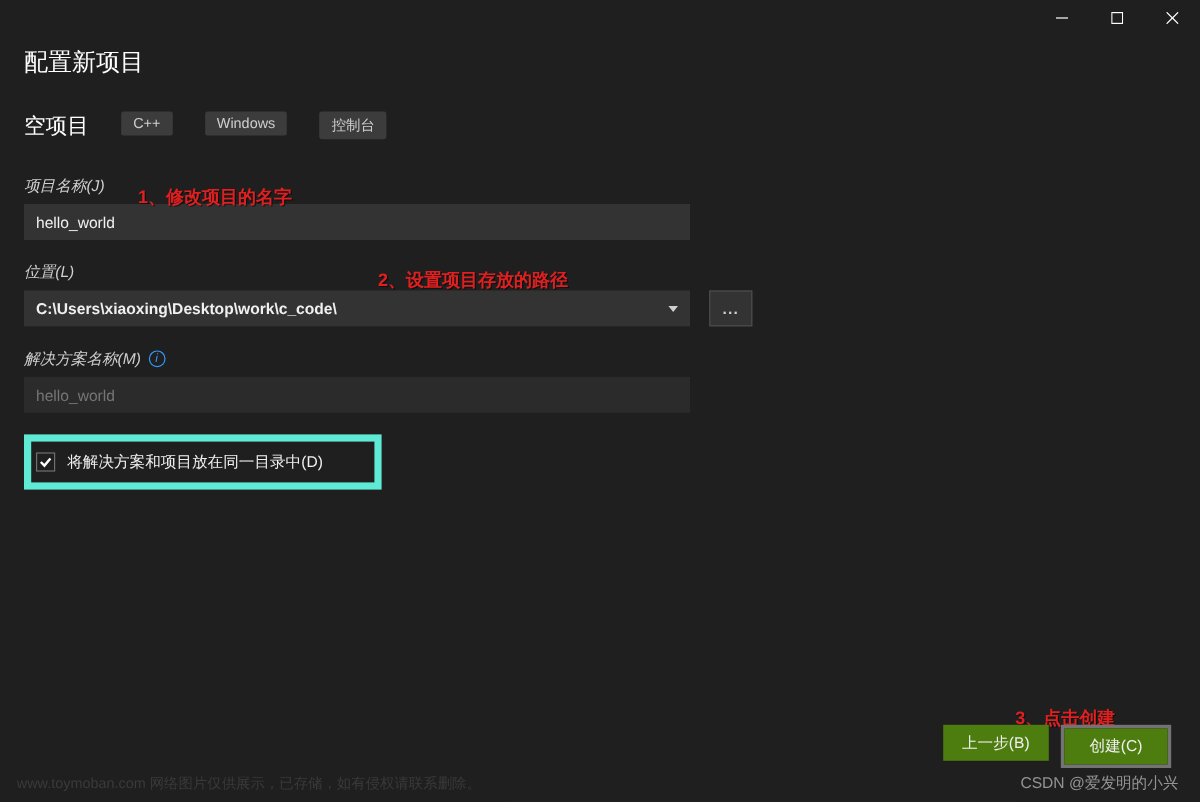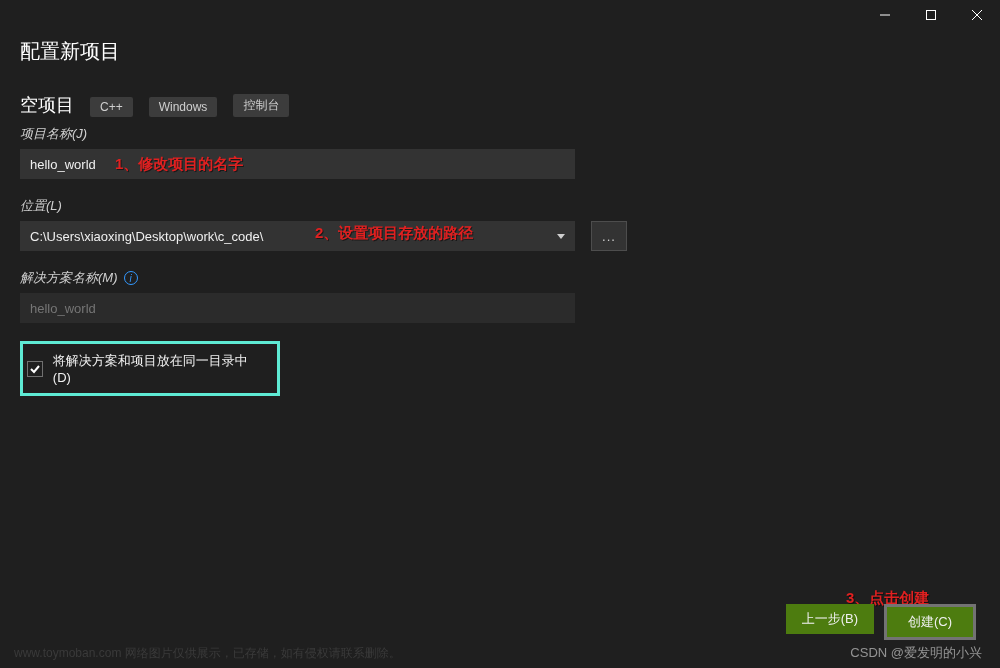--- a/index.html
+++ b/index.html
@@ -5,37 +5,37 @@
     * { margin: 0; padding: 0; box-sizing: border-box; font-family: "Microsoft YaHei", "Segoe UI", sans-serif; }
     body { background: #1f1f1f; color: #f0f0f0; width: 1000px; height: 668px; overflow: hidden; position: relative; }
     
     .title-bar { height: 30px; display: flex; justify-content: flex-end; align-items: center; }
     .win-btn { width: 46px; height: 30px; display: flex; align-items: center; justify-content: center; color: #fff; cursor: pointer; }
     .win-btn svg { width: 10px; height: 10px; stroke: #fff; stroke-width: 1; fill: none; }
     
     .content { padding: 8px 20px 0 20px; }
     .page-title { font-size: 20px; font-weight: 400; margin-bottom: 28px; color: #fff; }
     
-    .type-row { display: flex; align-items: flex-end; gap: 16px; margin-bottom: 8px; }
+    .type-row { display: flex; align-items: flex-start; gap: 27px; margin-bottom: 29px; }
     .type-name { font-size: 18px; color: #fff; font-weight: 400; }
     .tag { background: #3c3c3c; color: #cfcfcf; font-size: 12px; padding: 3px 10px; border-radius: 2px; }
     
     .field-group { margin-bottom: 18px; }
     .field-label { font-size: 13px; color: #d0d0d0; margin-bottom: 6px; display: flex; align-items: center; gap: 6px; font-style: italic; }
     .info-icon { width: 14px; height: 14px; border: 1px solid #3399ff; border-radius: 50%; display: inline-flex; align-items: center; justify-content: center; font-size: 10px; color: #3399ff; }
     
     .text-input { width: 555px; height: 30px; background: #333333; border: none; color: #f0f0f0; padding: 0 10px; font-size: 13px; outline: none; position: relative; }
     .text-input.disabled { color: #6a6a6a; background: #2b2b2b; }
     
-    .loc-row { display: flex; align-items: center; gap: 16px; }
+    .loc-row { display: flex; align-items: center; gap: 16px; font-weight: bold; }
     .dropdown { width: 555px; height: 30px; background: #333333; display: flex; align-items: center; justify-content: space-between; padding: 0 10px; font-size: 13px; color: #f0f0f0; position: relative; }
     .dropdown .caret { width: 0; height: 0; border-left: 4px solid transparent; border-right: 4px solid transparent; border-top: 5px solid #cfcfcf; }
     .browse-btn { width: 36px; height: 30px; border: 1px solid #4d4d4d; background: #333333; color: #cfcfcf; display: flex; align-items: center; justify-content: center; font-size: 13px; letter-spacing: 1px; cursor: pointer; }
     
-    .checkbox-row { display: flex; align-items: center; gap: 10px; font-size: 13px; color: #f0f0f0; border: 3px solid #5eead4; padding: 8px 14px 8px 4px; width: 260px; position: relative; }
+    .checkbox-row { display: flex; align-items: center; gap: 10px; font-size: 13px; color: #f0f0f0; border: 6px solid #5eead4; padding: 8px 14px 8px 4px; width: 298px; position: relative; }
     .checkbox { width: 16px; height: 16px; border: 1px solid #707070; background: #1f1f1f; display: flex; align-items: center; justify-content: center; }
     .checkbox svg { width: 12px; height: 12px; stroke: #fff; stroke-width: 2; fill: none; }
     
     .annotation { position: absolute; color: #e02020; font-size: 15px; font-weight: 600; pointer-events: none; white-space: nowrap; }
     .ann1 { left: 115px; top: 155px; }
     .ann2 { left: 315px; top: 224px; }
     .ann3 { left: 846px; top: 589px; }
     .annotation.shadowed { text-shadow: 1px 1px 0 rgba(0,0,0,0.5); }
     
     .footer { position: absolute; bottom: 28px; right: 24px; display: flex; gap: 10px; }

